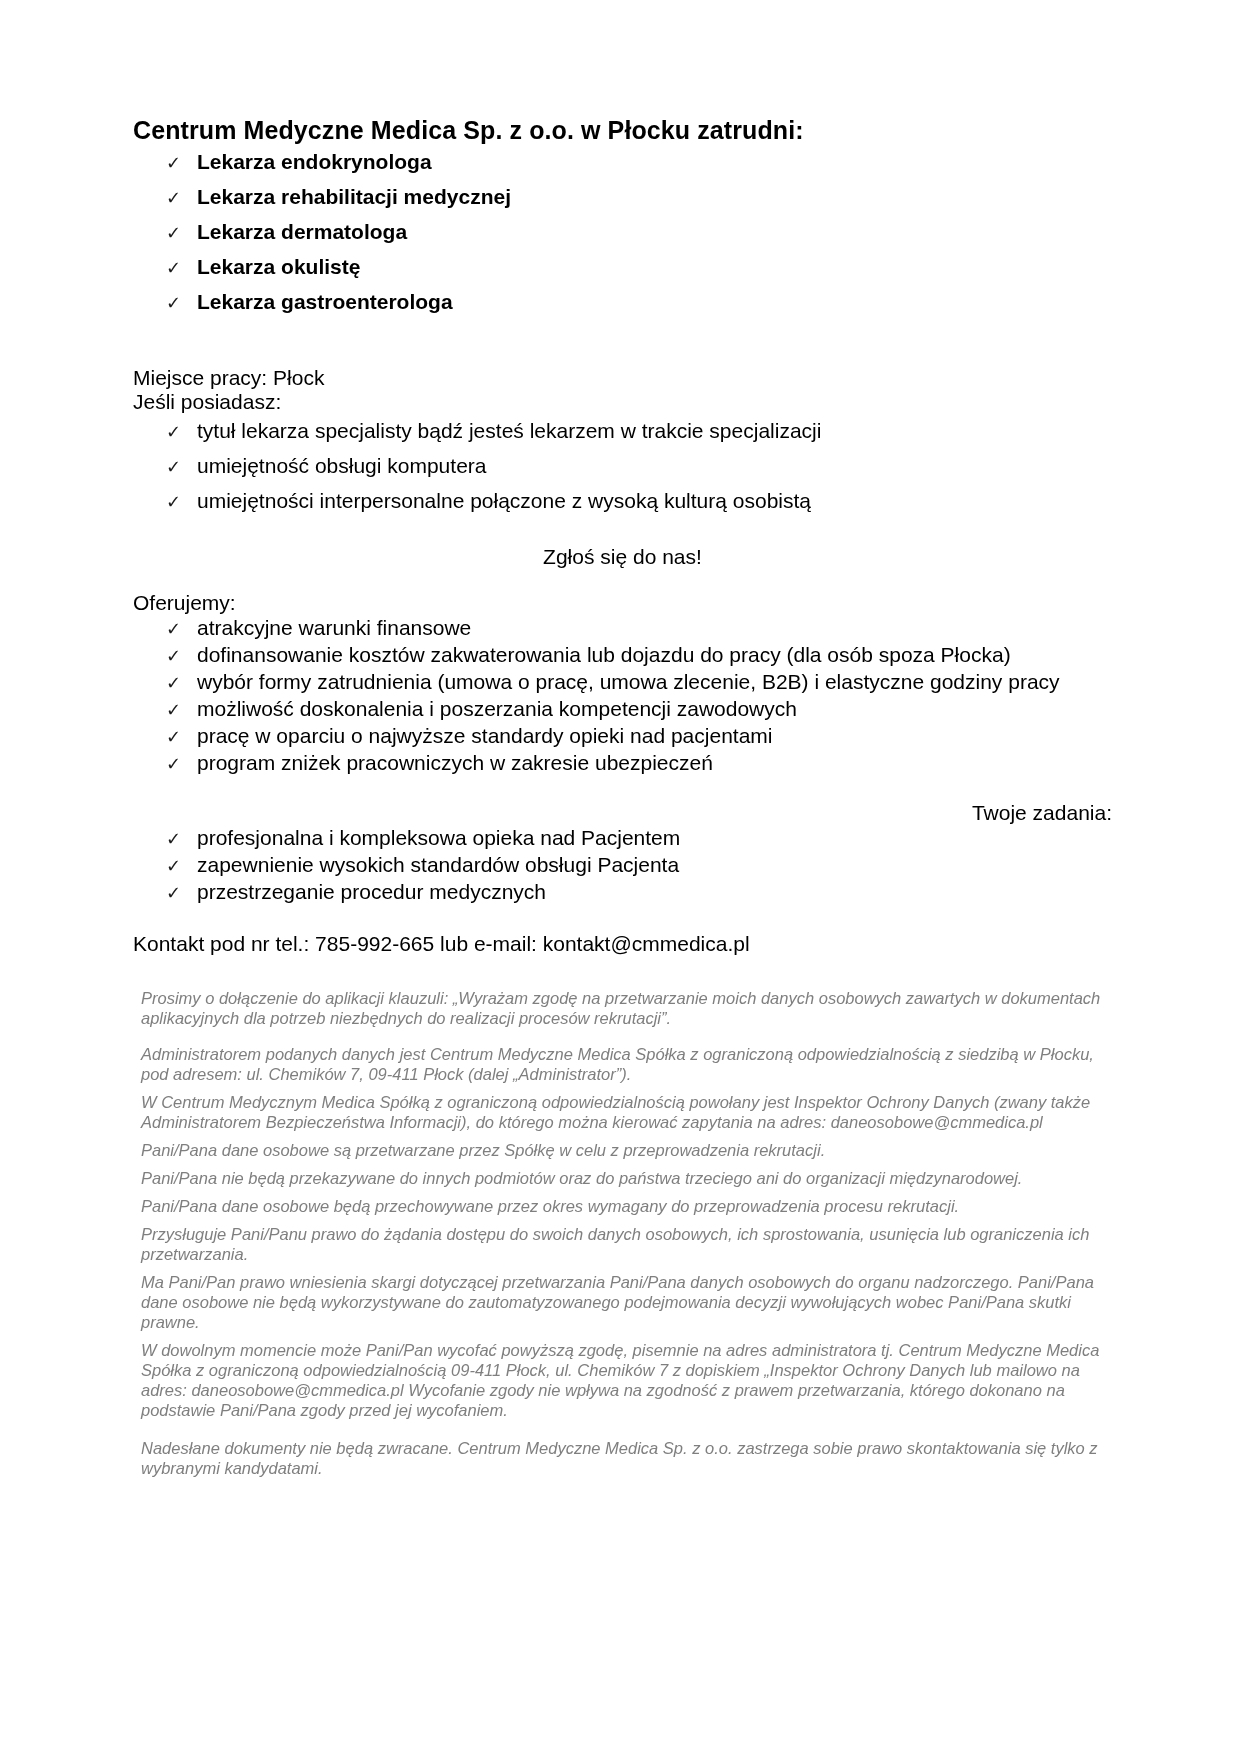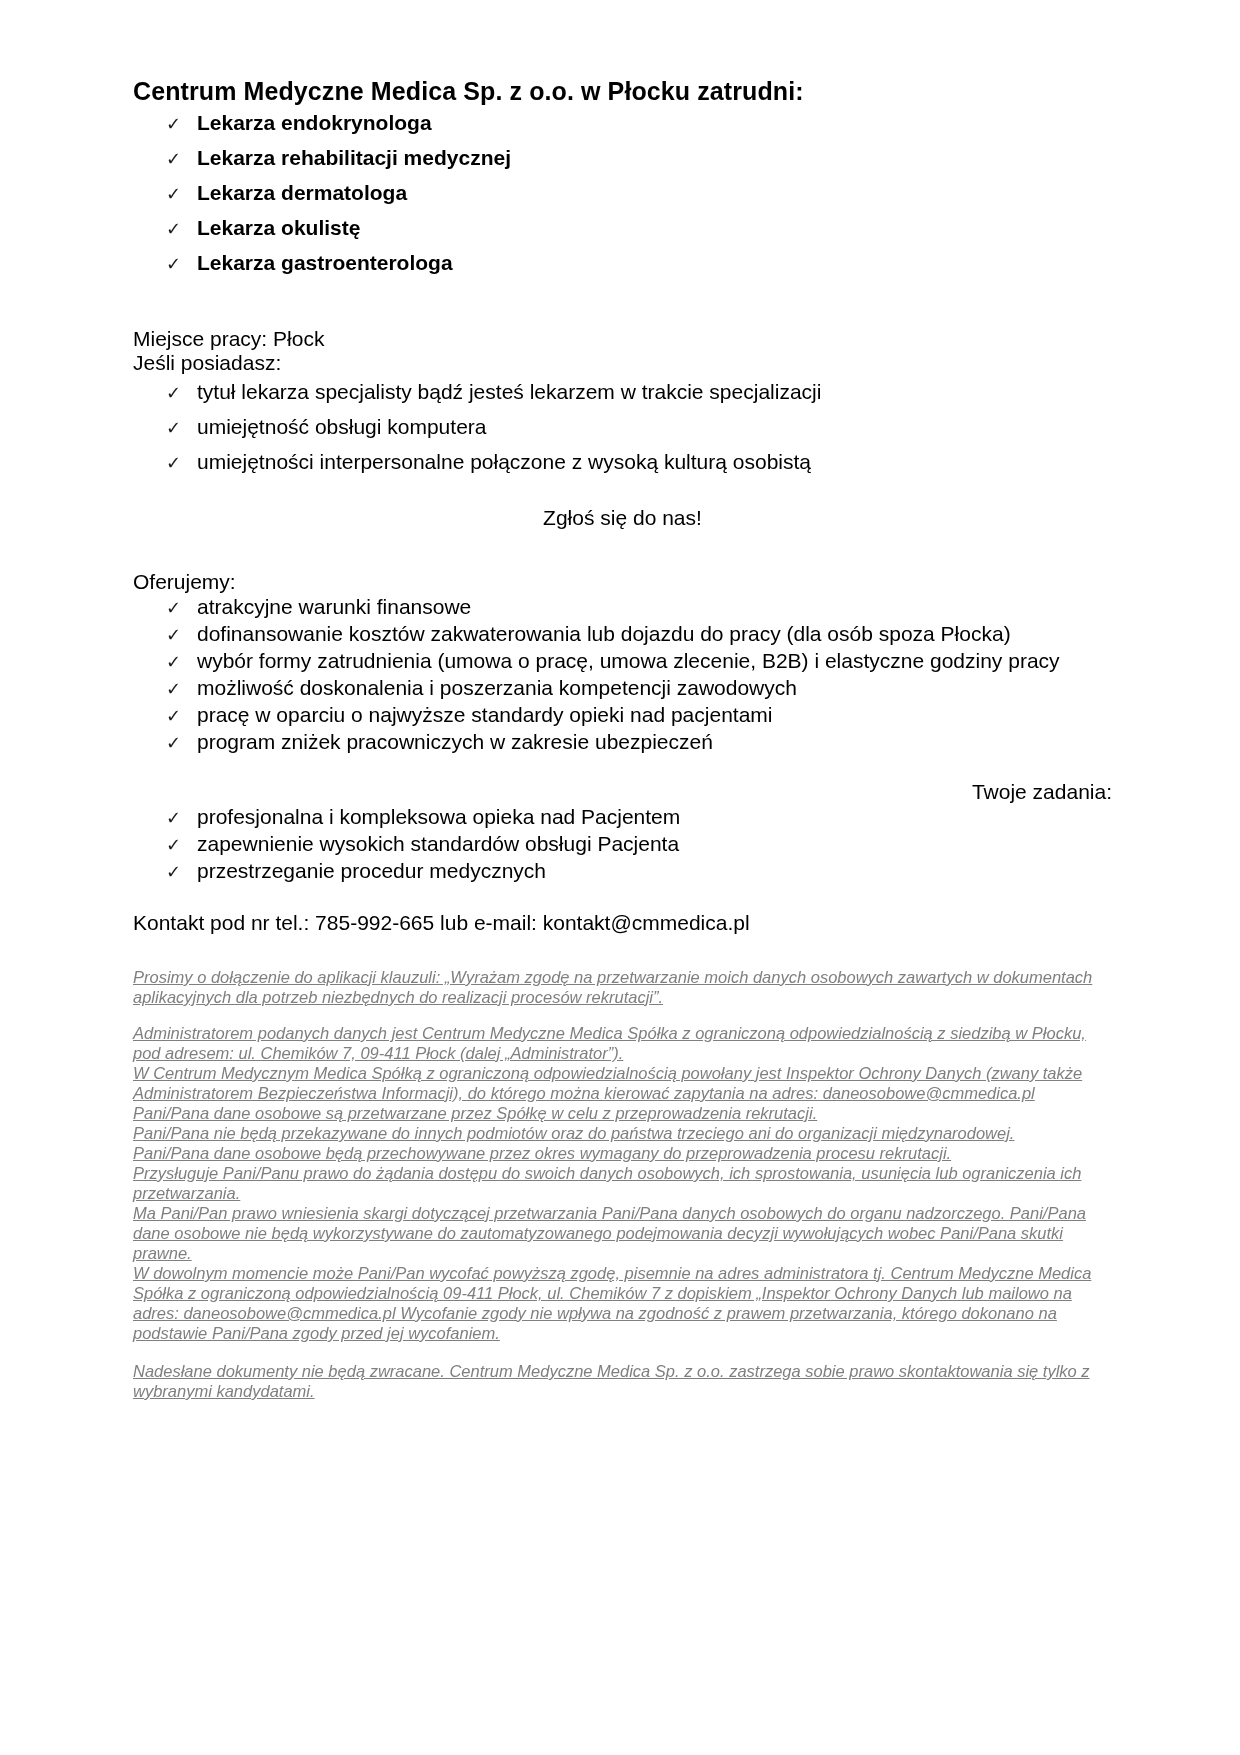--- a/index.html
+++ b/index.html
@@ -8,21 +8,21 @@
     height: 1755px;
     background: #ffffff;
     font-family: "Liberation Sans", sans-serif;
     color: #000000;
     position: relative;
     overflow: hidden;
   }
   .doc {
     box-sizing: border-box;
     width: 1240px;
-    padding: 76px 128px 40px 133px;
+    padding: 115px 128px 40px 133px;
   }
   .title {
     margin: 0;
     font-size: 25px;
     font-weight: 700;
     line-height: 30px;
     letter-spacing: 0.1px;
   }
   p { margin: 0; }
   .body-line {
@@ -47,33 +47,33 @@
     font-size: 18px;
     font-weight: 400;
     color: #1a1a1a;
     vertical-align: baseline;
   }
   .positions   { margin-top: 33px; }
   .location    { margin-top: 46px; }
   .req-intro   { }
   .req-list    { margin-top: 20px; }
   .cta         { margin-top: 26px; text-align: center; }
-  .offer-intro { margin-top: 40px; }
+  .offer-intro { margin-top: 22px; }
   .offer-list  { margin-top: 2px; }
   .tasks-intro { margin-top: 24px; text-align: right; }
   .tasks-list  { margin-top: 28px; }
   .contact     { margin-top: 26px; }
   .legal {
     margin-top: 32px;
     color: #7f7f7f;
     font-style: italic;
     font-size: 16.5px;
     line-height: 20px;
   }
-  .legal p { margin: 0; text-decoration: underline; }
+  .legal p { margin: 8px; }
   .legal .legal-block { margin-top: 16px; }
   .legal .closing { margin-top: 18px; }
 </style>
 </head>
 <body>
 
 <div class="doc">
 
   <h1 class="title">Centrum Medyczne Medica Sp. z o.o. w Płocku zatrudni:</h1>
 

